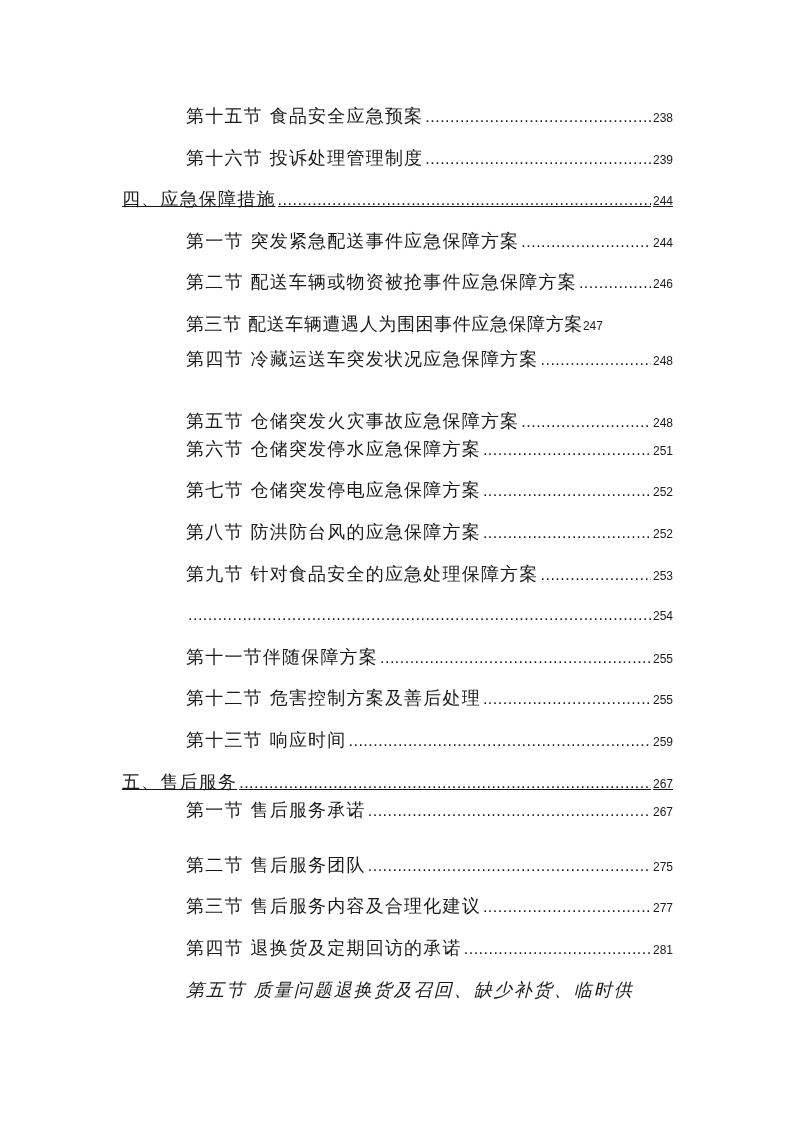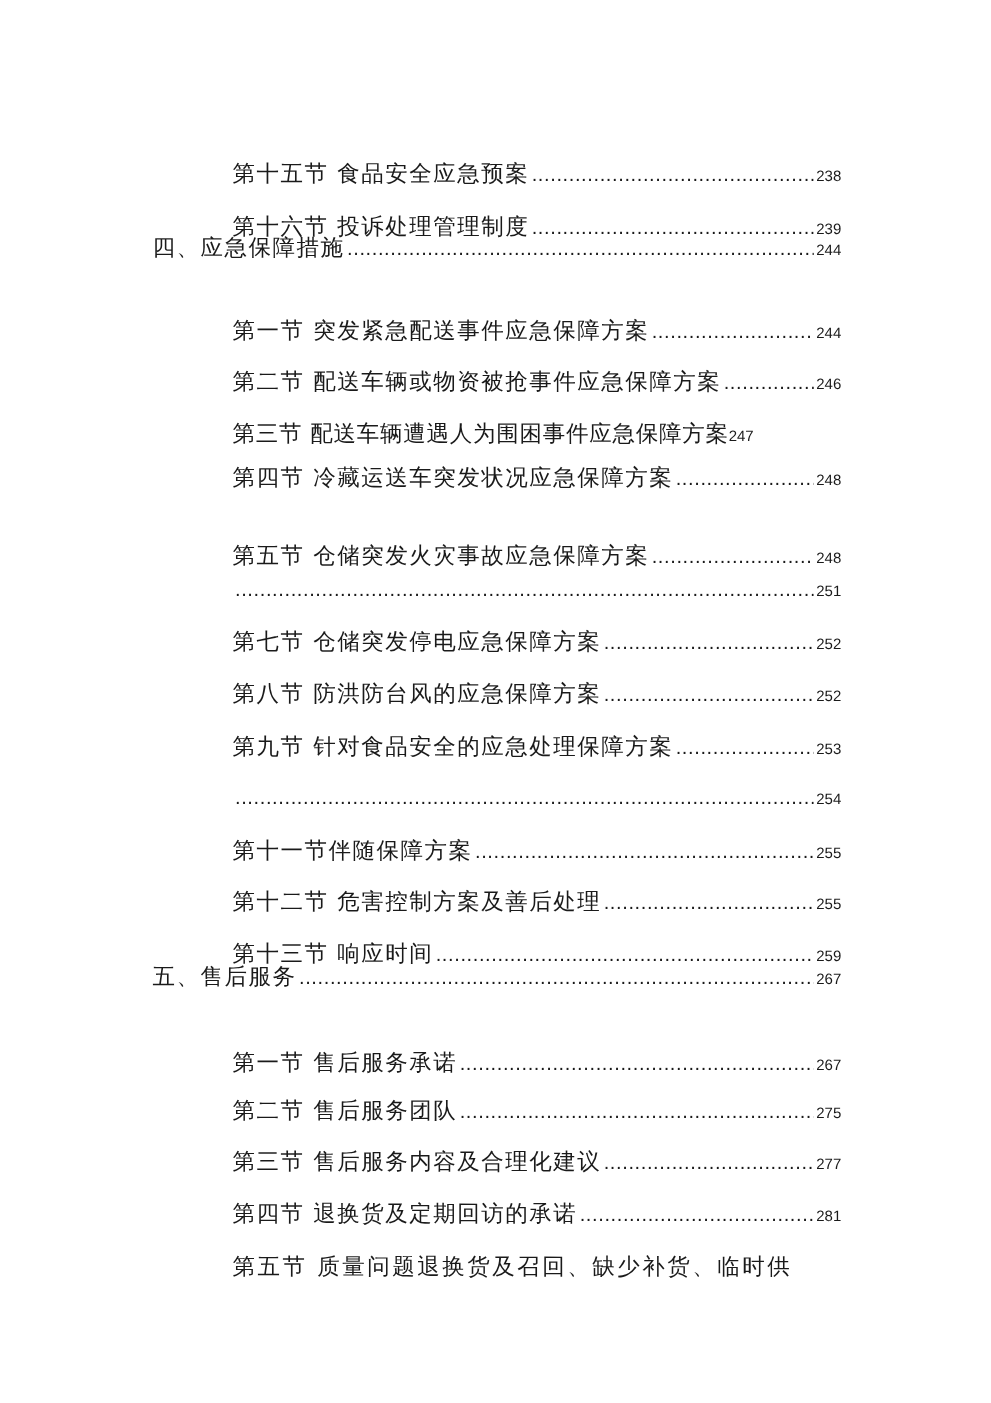--- a/index.html
+++ b/index.html
@@ -31,22 +31,22 @@
     .toc-entry {
       position: absolute;
       display: flex;
       align-items: baseline;
       height: 32px;
       right: 120px;
       font-size: 18px;
       line-height: 32px;
       white-space: nowrap;
     }
-    .toc-entry.level-1 { left: 122px; }
-    .toc-entry.level-2 { left: 186px; margin-top: 24px; }
+    .toc-entry.level-1 { left: 122px; text-decoration: underline; }
+    .toc-entry.level-2 { left: 186px; }
     .toc-title {
       flex: 0 0 auto;
       letter-spacing: 1.2px;
     }
     .toc-leader {
       flex: 1 1 auto;
       overflow: hidden;
       margin: 0 2px;
       font-family: "Liberation Sans", sans-serif;
       font-size: 16px;
@@ -54,21 +54,21 @@
       color: #1a1a1a;
     }
     .toc-leader::before {
       content: "..................................................................................................................................................................................................";
     }
     .toc-page {
       flex: 0 0 auto;
       font-family: "Liberation Sans", sans-serif;
       font-size: 12px;
     }
-    .toc-entry.continued { right: 120px; }
+    .toc-entry.continued { right: 120px; font-style: italic; }
   </style>
 </head>
 <body>
 
 <div class="page">
   <div class="toc">
 
     <div class="toc-entry level-2" style="top:0px">
       <span class="toc-title">第十五节  食品安全应急预案</span>
       <span class="toc-leader"></span>
@@ -111,20 +111,21 @@
       <span class="toc-page">248</span>
     </div>
 
     <div class="toc-entry level-2" style="top:305px">
       <span class="toc-title">第五节  仓储突发火灾事故应急保障方案</span>
       <span class="toc-leader"></span>
       <span class="toc-page">248</span>
     </div>
 
     <div class="toc-entry level-2" style="top:332.8px">
+      <span class="toc-title">第六节  仓储突发停水应急保障方案</span>
       <span class="toc-leader"></span>
       <span class="toc-page">251</span>
     </div>
 
     <div class="toc-entry level-2" style="top:374.4px">
       <span class="toc-title">第七节  仓储突发停电应急保障方案</span>
       <span class="toc-leader"></span>
       <span class="toc-page">252</span>
     </div>
 
@@ -162,21 +163,21 @@
       <span class="toc-leader"></span>
       <span class="toc-page">259</span>
     </div>
 
     <div class="toc-entry level-1" style="top:665.6px">
       <span class="toc-title">五、售后服务</span>
       <span class="toc-leader"></span>
       <span class="toc-page">267</span>
     </div>
 
-    <div class="toc-entry level-2" style="top:711px">
+    <div class="toc-entry level-2" style="top:694px">
       <span class="toc-title">第一节  售后服务承诺</span>
       <span class="toc-leader"></span>
       <span class="toc-page">267</span>
     </div>
 
     <div class="toc-entry level-2" style="top:748.8px">
       <span class="toc-title">第二节  售后服务团队</span>
       <span class="toc-leader"></span>
       <span class="toc-page">275</span>
     </div>

